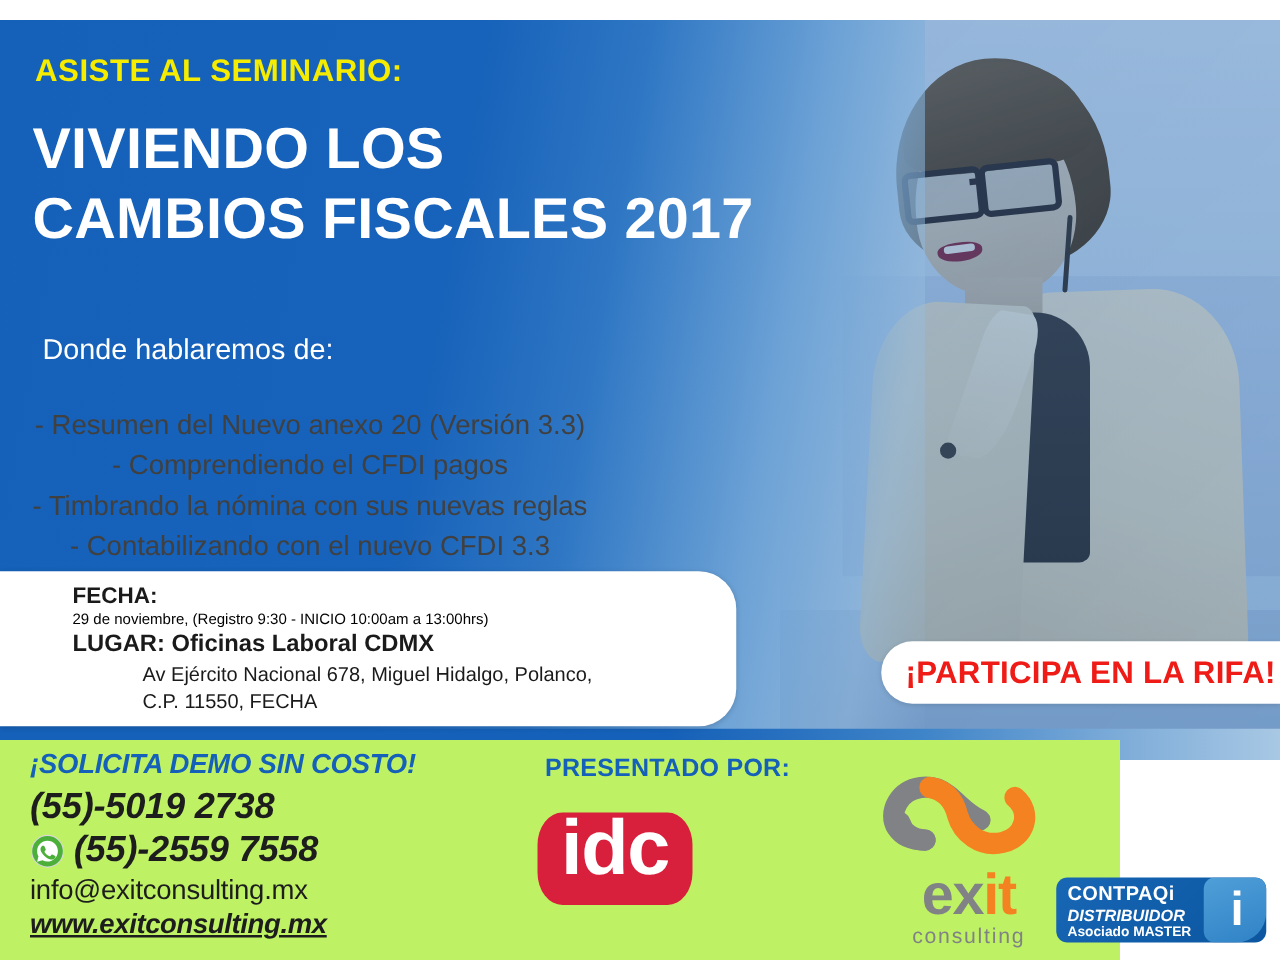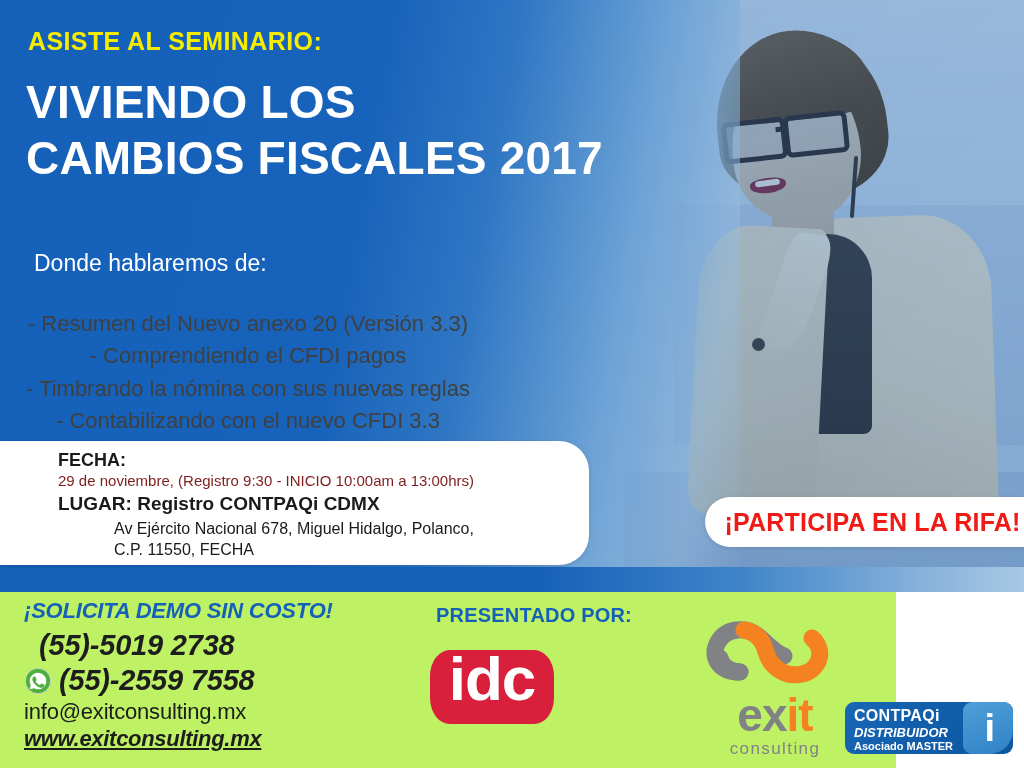--- a/index.html
+++ b/index.html
@@ -17,21 +17,21 @@
     position: relative;
     width: 1024px;
     height: 768px;
     overflow: hidden;
     background: #ffffff;
   }
 
   
   .hero {
     position: absolute;
-    left: 0; top: 0;
+    left: 0; top: 16px;
     width: 1024px;
     height: 712px;
     overflow: hidden;
   }
   
   .photo {
     position: absolute;
     right: 0; top: 0;
     width: 520px;
     height: 592px;
@@ -194,21 +194,21 @@
     background: #ffffff;
     border-radius: 0 30px 30px 0;
     box-shadow: 0 1px 4px rgba(0,0,0,0.14);
     padding-left: 24px;
   }
   .info-card .c-inner { padding: 9px 0 0 34px; }
   .lbl-fecha {
     font-size: 18px; font-weight: 700; color: #1a1a1a; line-height: 1.18;
   }
   .fecha-val {
-    font-size: 15px; color: #7f1d1d; line-height: 1.35;
+    font-size: 12px; color: #000000; line-height: 1.35;
   }
   .lugar {
     font-size: 19px; font-weight: 700; color: #1a1a1a; line-height: 1.38;
   }
   .addr {
     font-size: 16px; color: #1a1a1a; line-height: 1.33; padding-left: 56px;
   }
 
   
   .raffle {
@@ -231,21 +231,21 @@
     position: absolute; left: 0; top: 592px; width: 896px; height: 176px;
     background: #bef264;
   }
   .contact { position: absolute; left: 24px; top: 6px; }
   .demo-line {
     font-size: 22px; font-weight: 700; font-style: italic; color: #1560b8;
     letter-spacing: -0.2px; white-space: nowrap;
   }
   .phone1 {
     font-size: 29px; font-weight: 700; font-style: italic; color: #1d1d1d;
-    margin-top: 5px; letter-spacing: -0.2px; margin-left: 15px;
+    margin-top: 5px; letter-spacing: -0.2px;
   }
   .phone2-row { display: flex; align-items: center; margin-top: 2px; }
   .wa-icon { width: 28px; height: 28px; margin-right: 7px; flex: none; }
   .phone2 {
     font-size: 29px; font-weight: 700; font-style: italic; color: #1d1d1d;
     letter-spacing: -0.2px;
   }
   .email {
     font-size: 22px; color: #1d1d1d; margin-top: 2px; letter-spacing: -0.2px;
   }
@@ -362,21 +362,21 @@
       <span class="b">- Timbrando la nómina con sus nuevas reglas</span>
       <span class="b">- Contabilizando con el nuevo CFDI 3.3</span>
     </div>
 
     <div class="blue-bottom-strip"></div>
 
     <div class="info-card">
       <div class="c-inner">
         <div class="lbl-fecha">FECHA:</div>
         <div class="fecha-val">29 de noviembre, (Registro 9:30 - INICIO 10:00am a 13:00hrs)</div>
-        <div class="lugar">LUGAR: Registro CONTPAQi CDMX</div>
+        <div class="lugar">LUGAR: Oficinas Laboral CDMX</div>
         <div class="addr">Av Ejército Nacional 678, Miguel Hidalgo, Polanco,</div>
         <div class="addr">C.P. 11550, FECHA</div>
       </div>
     </div>
 
     <div class="raffle">
       <span>¡PARTICIPA EN LA RIFA!</span>
     </div>
   </div>
 

